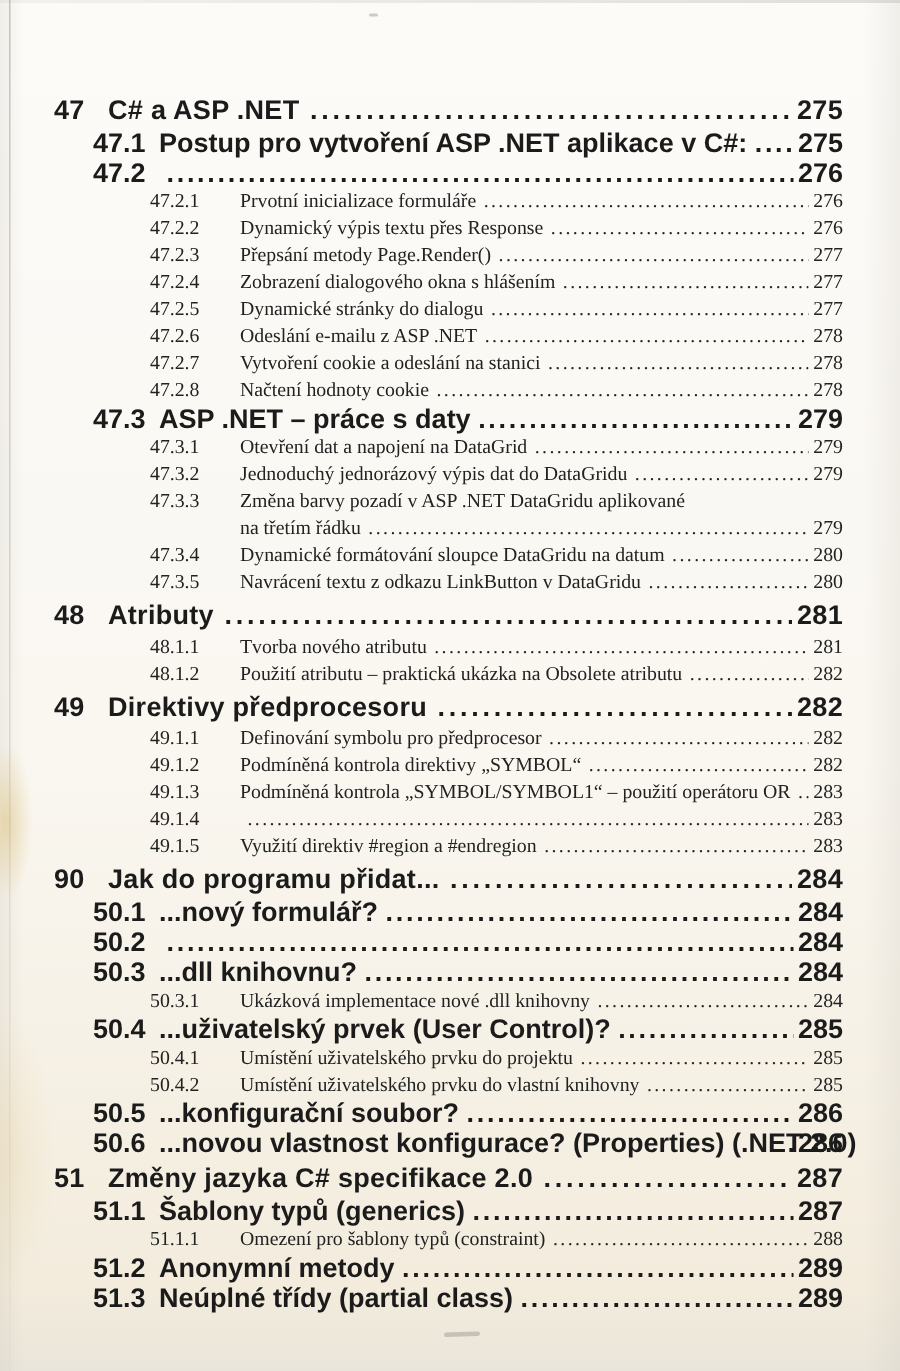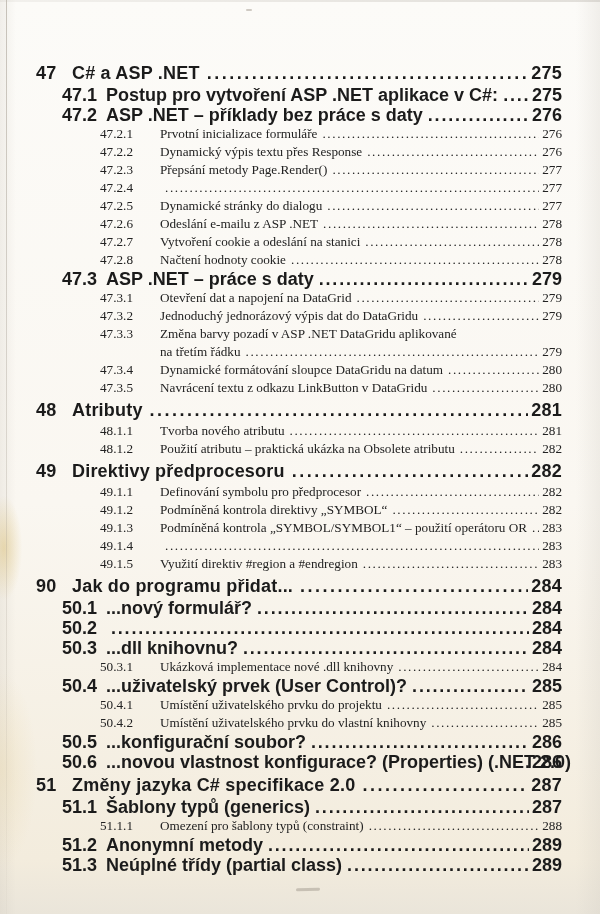--- a/index.html
+++ b/index.html
@@ -129,21 +129,20 @@
     <span class="pg">275</span>
   </div>
       <div class="row lv-section">
     <span class="num">47.1</span>
     <span class="title">Postup pro vytvoření ASP .NET aplikace v C#:</span>
     <span class="leader"></span>
     <span class="pg">275</span>
   </div>
       <div class="row lv-section">
     <span class="num">47.2</span>
-    <span class="title">ASP .NET – příklady bez práce s daty</span>
     <span class="leader"></span>
     <span class="pg">276</span>
   </div>
       <div class="row lv-sub">
     <span class="num">47.2.1</span>
     <span class="title">Prvotní inicializace formuláře</span>
     <span class="leader"></span>
     <span class="pg">276</span>
   </div>
       <div class="row lv-sub">
@@ -153,20 +152,21 @@
     <span class="pg">276</span>
   </div>
       <div class="row lv-sub">
     <span class="num">47.2.3</span>
     <span class="title">Přepsání metody Page.Render()</span>
     <span class="leader"></span>
     <span class="pg">277</span>
   </div>
       <div class="row lv-sub">
     <span class="num">47.2.4</span>
+    <span class="title">Zobrazení dialogového okna s hlášením</span>
     <span class="leader"></span>
     <span class="pg">277</span>
   </div>
       <div class="row lv-sub">
     <span class="num">47.2.5</span>
     <span class="title">Dynamické stránky do dialogu</span>
     <span class="leader"></span>
     <span class="pg">277</span>
   </div>
       <div class="row lv-sub">

